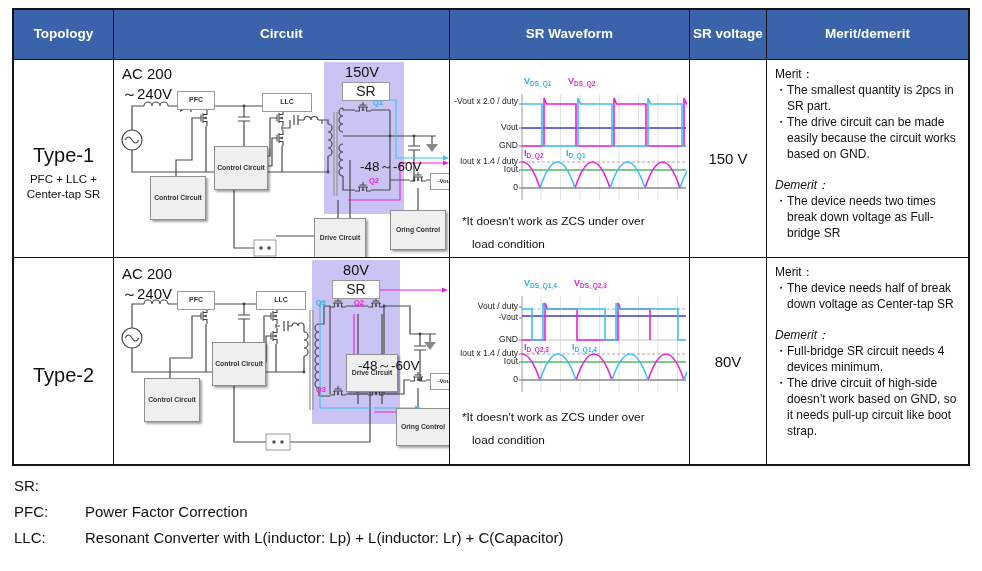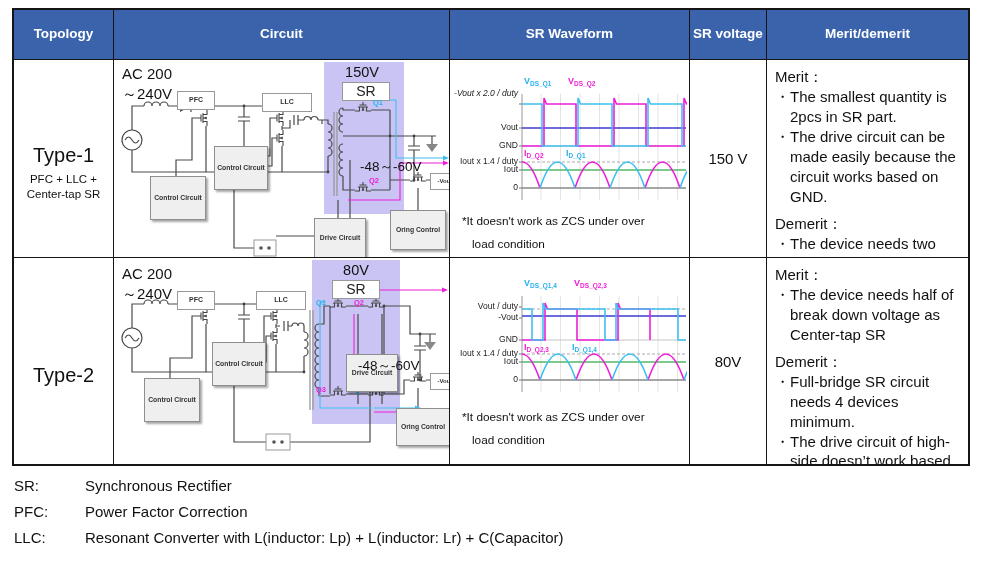--- a/index.html
+++ b/index.html
@@ -11,24 +11,24 @@
   .cell{border-right:1px solid #151515;border-bottom:1px solid #151515;position:relative;
         overflow:hidden;background:#fff;}
   .lastcol{border-right:none;}
   .lastrow{border-bottom:none;}
   .th{background:#3a63ac;color:#fff;font-weight:bold;font-size:13.5px;display:flex;
       align-items:center;justify-content:center;text-align:center;line-height:1.2;}
   .topo{display:flex;flex-direction:column;align-items:center;justify-content:center;text-align:center;}
   .topo .t{font-size:20px;margin-top:28px;}
   .topo .s{font-size:11.5px;margin-top:5px;width:76px;line-height:1.3;}
   .vcell{display:flex;align-items:center;justify-content:center;font-size:15px;}
-  .mcell{padding:7px 7px 5px 8px;font-size:15px;line-height:1.33;}
+  .mcell{padding:7px 7px 5px 8px;font-size:12px;line-height:1.33;}
   .b-item{display:flex;}
   .b-item span:first-child{flex:0 0 9px;}
-  .dblock2{margin-top:7px;}
+  .dblock2{margin-top:15px;font-style:italic;}
   
   .wpanel{position:absolute;left:0;top:0;width:240px;height:150px;}
   .wpanel svg{position:absolute;left:0;top:0;}
   .ylab{position:absolute;left:0;width:68px;text-align:right;font-size:8.5px;color:#222;line-height:11px;}
   .wleg{position:absolute;font-size:9px;font-weight:bold;white-space:nowrap;}
   .wleg .sb{font-size:6.5px;vertical-align:-2px;}
   .note{position:absolute;left:12px;font-size:11.8px;line-height:23px;color:#111;}
   .note .l2{padding-left:10px;}
   
   .circ svg{position:absolute;left:0;top:0;}
@@ -200,21 +200,21 @@
           <line x1="72" y1="102" x2="236" y2="102" stroke="#aaa" stroke-dasharray="3,2"></line>
           <line x1="72" y1="68" x2="236" y2="68" stroke="#3b3bd0" stroke-width="1.6"></line>
           <line x1="72" y1="110" x2="236" y2="110" stroke="#52b96a" stroke-width="1.4"></line>
           <g clip-path="url(#wc0)" fill="none" stroke-width="1.6">
             <path d="M72,86 L94,86 L94,38 L96.5,44 L126,44 L126,86 L164,86 L164,38 L166.5,44 L196,44 L196,86 L234,86 L234,38 L236.5,44 L236,44" stroke="#ee1fd6"></path>
             <path d="M72,44 L92,44 L92,86 L128,86 L128,38 L130.5,44 L162,44 L162,86 L198,86 L198,38 L200.5,44 L232,44 L232,86 L236,86" stroke="#3fc0f0"></path>
             <path d="M55,128 Q72.5,76 90,128 M125,128 Q142.5,76 160,128 M195,128 Q212.5,76 230,128 " stroke="#ee1fd6"></path>
             <path d="M90,128 Q107.5,76 125,128 M160,128 Q177.5,76 195,128 M230,128 Q247.5,76 265,128 " stroke="#3fc0f0"></path>
           </g>
         </svg>
-        <div class="ylab" style="top: 28px; font-style: italic;">-Vout x 2.0 / duty</div>
+        <div class="ylab" style="top: 36px;">-Vout x 2.0 / duty</div>
         <div class="ylab" style="top: 62px;">Vout</div>
         <div class="ylab" style="top: 80px;">GND</div>
         <div class="ylab" style="top: 96px;">Iout x 1.4 / duty</div>
         <div class="ylab" style="top: 104px;">Iout</div>
         <div class="ylab" style="top: 122px;">0</div>
         <div class="wleg" style="left: 74px; top: 16px; color: rgb(41, 178, 239);"><span>V</span><span class="sb">DS_Q1</span></div>
         <div class="wleg" style="left: 118px; top: 16px; color: rgb(238, 31, 214);"><span>V</span><span class="sb">DS_Q2</span></div>
         <div class="wleg" style="left: 74px; top: 88px; color: rgb(238, 31, 214);"><span>I</span><span class="sb">D_Q2</span></div>
         <div class="wleg" style="left: 116px; top: 88px; color: rgb(41, 178, 239);"><span>I</span><span class="sb">D_Q1</span></div>
       </div>
@@ -432,21 +432,20 @@
           <span>・</span>
           <span>The drive circuit of high-side doesn’t work based on GND, so it needs pull-up circuit like boot strap.</span>
         </div>
       </div>
   </div>
 </div>
 
 <div class="ftr">
   <div class="frow">
     <div class="term">SR:</div>
-    <div>Synchronous Rectifier</div>
   </div>
   <div class="frow">
     <div class="term">PFC:</div>
     <div>Power Factor Correction</div>
   </div>
   <div class="frow">
     <div class="term">LLC:</div>
     <div>Resonant Converter with L(inductor: Lp) + L(inductor: Lr) + C(Capacitor)</div>
   </div>
 </div>

